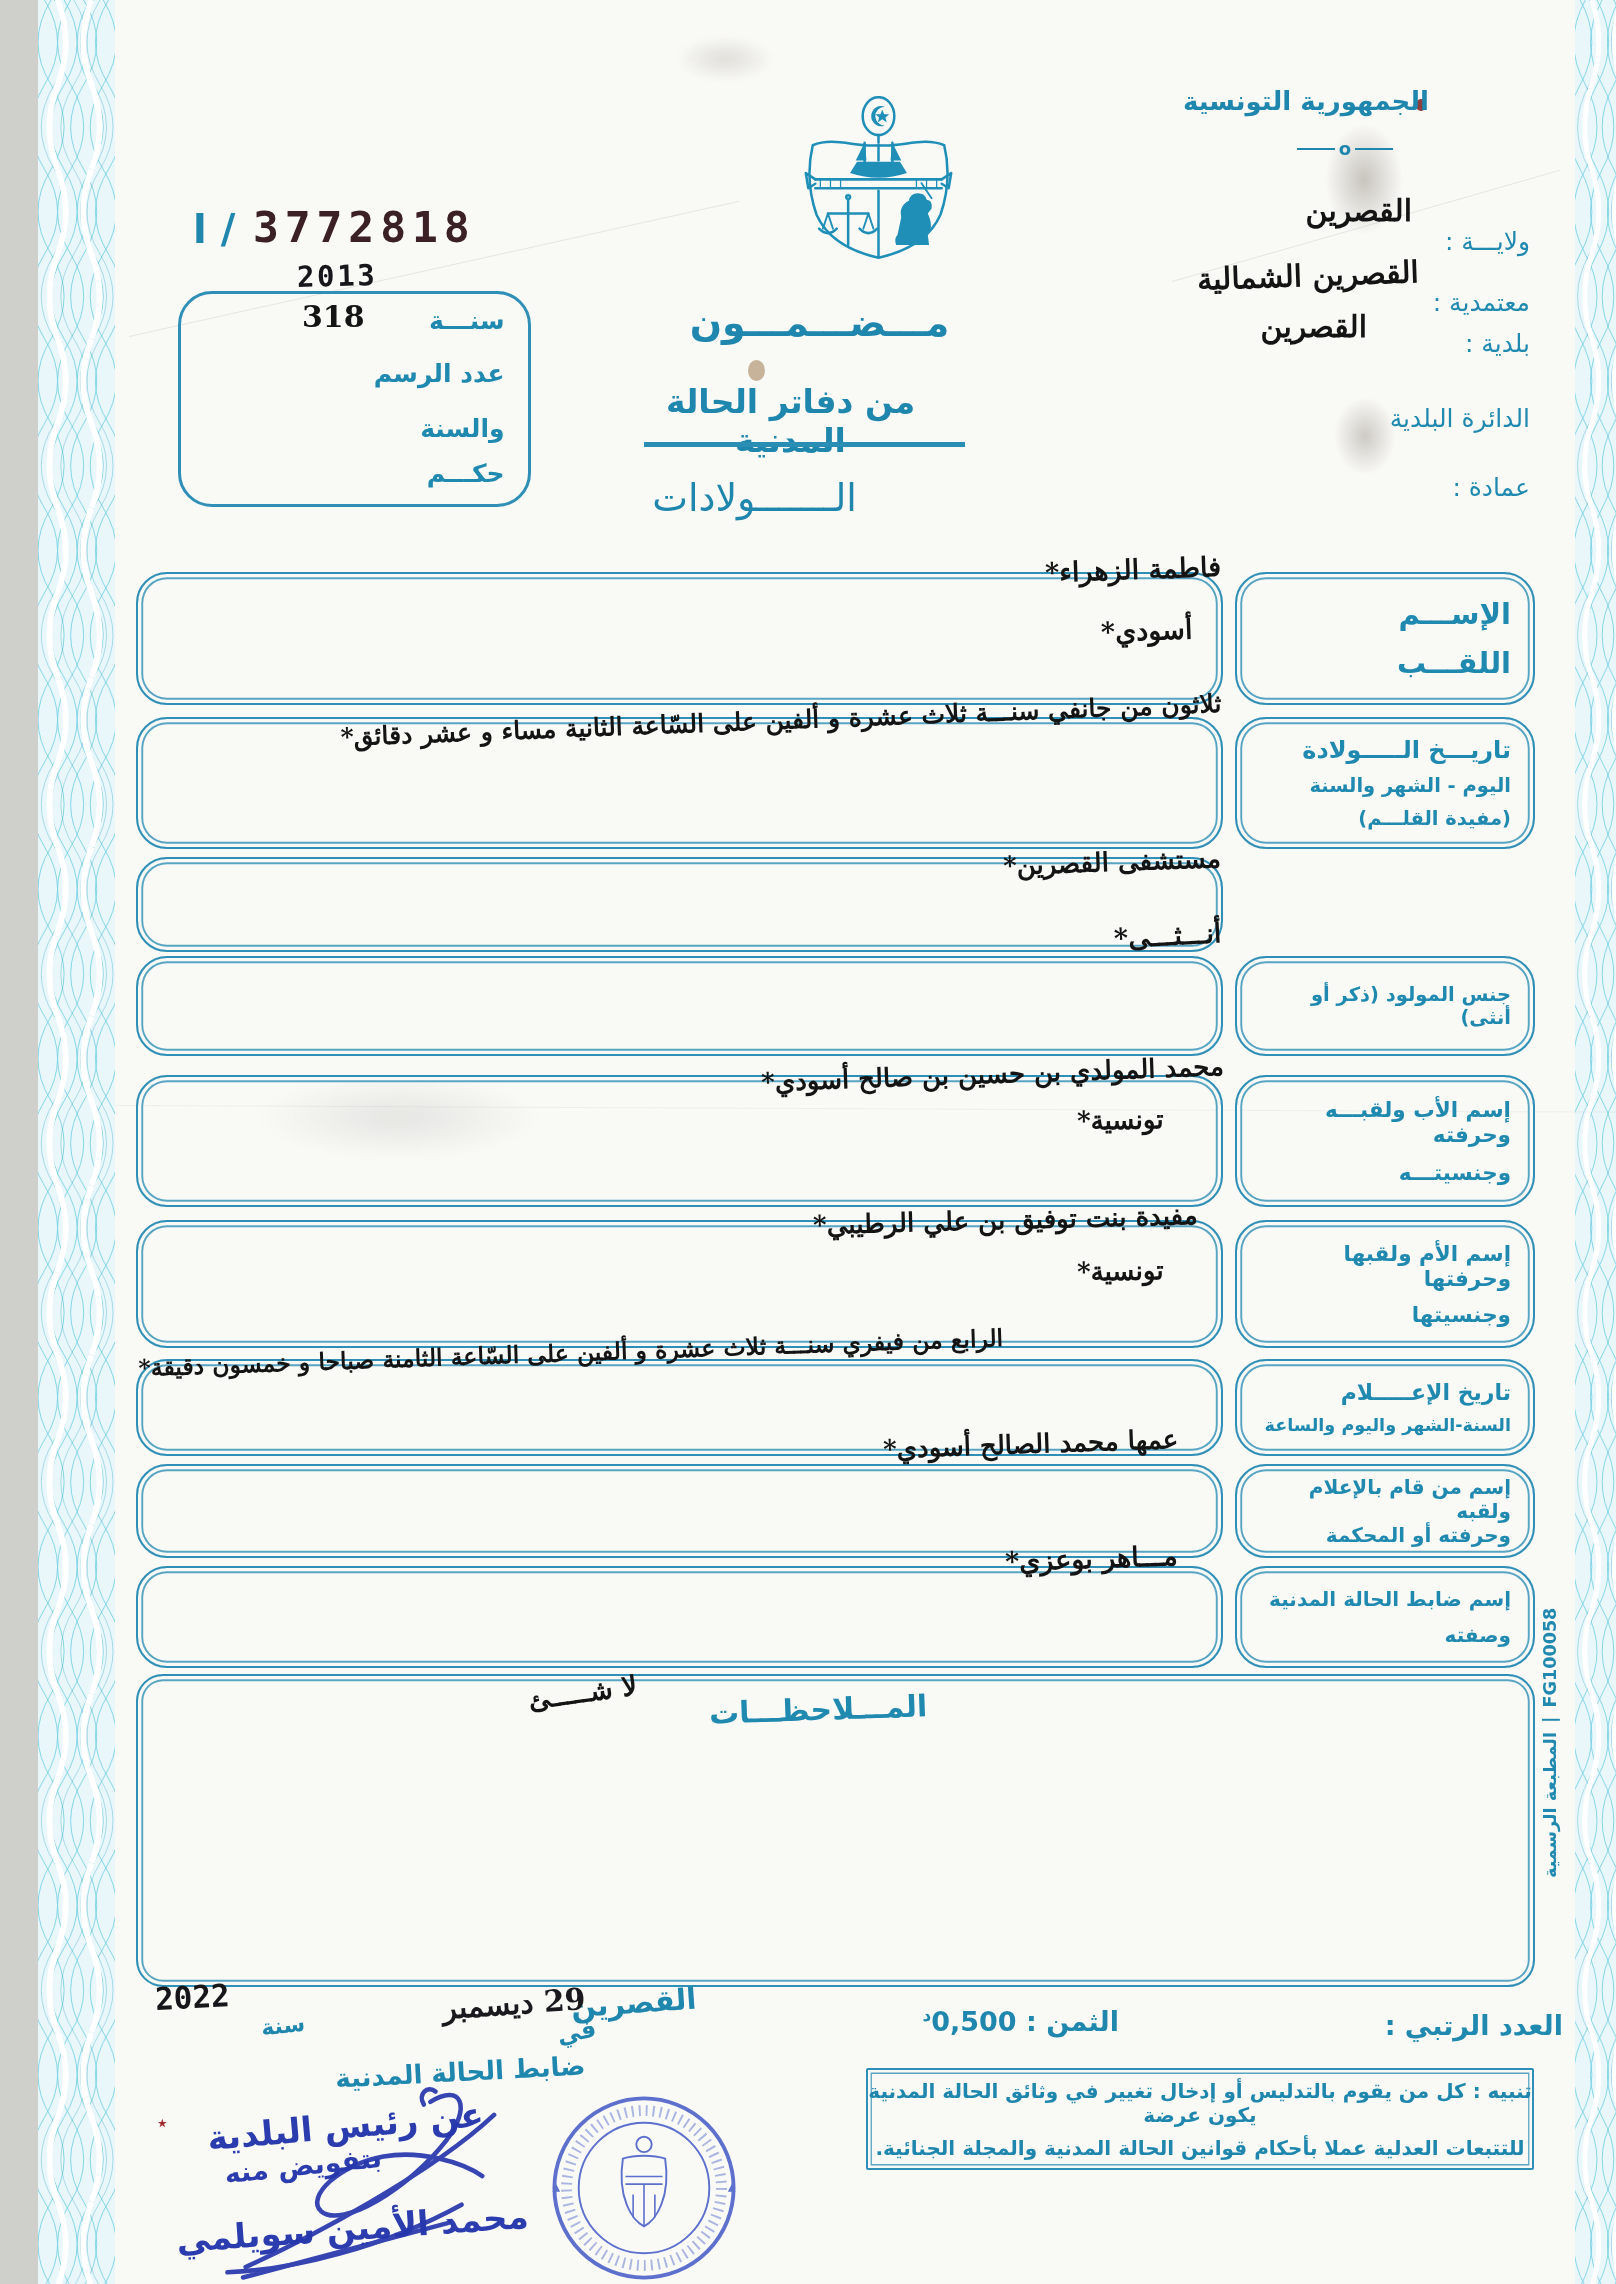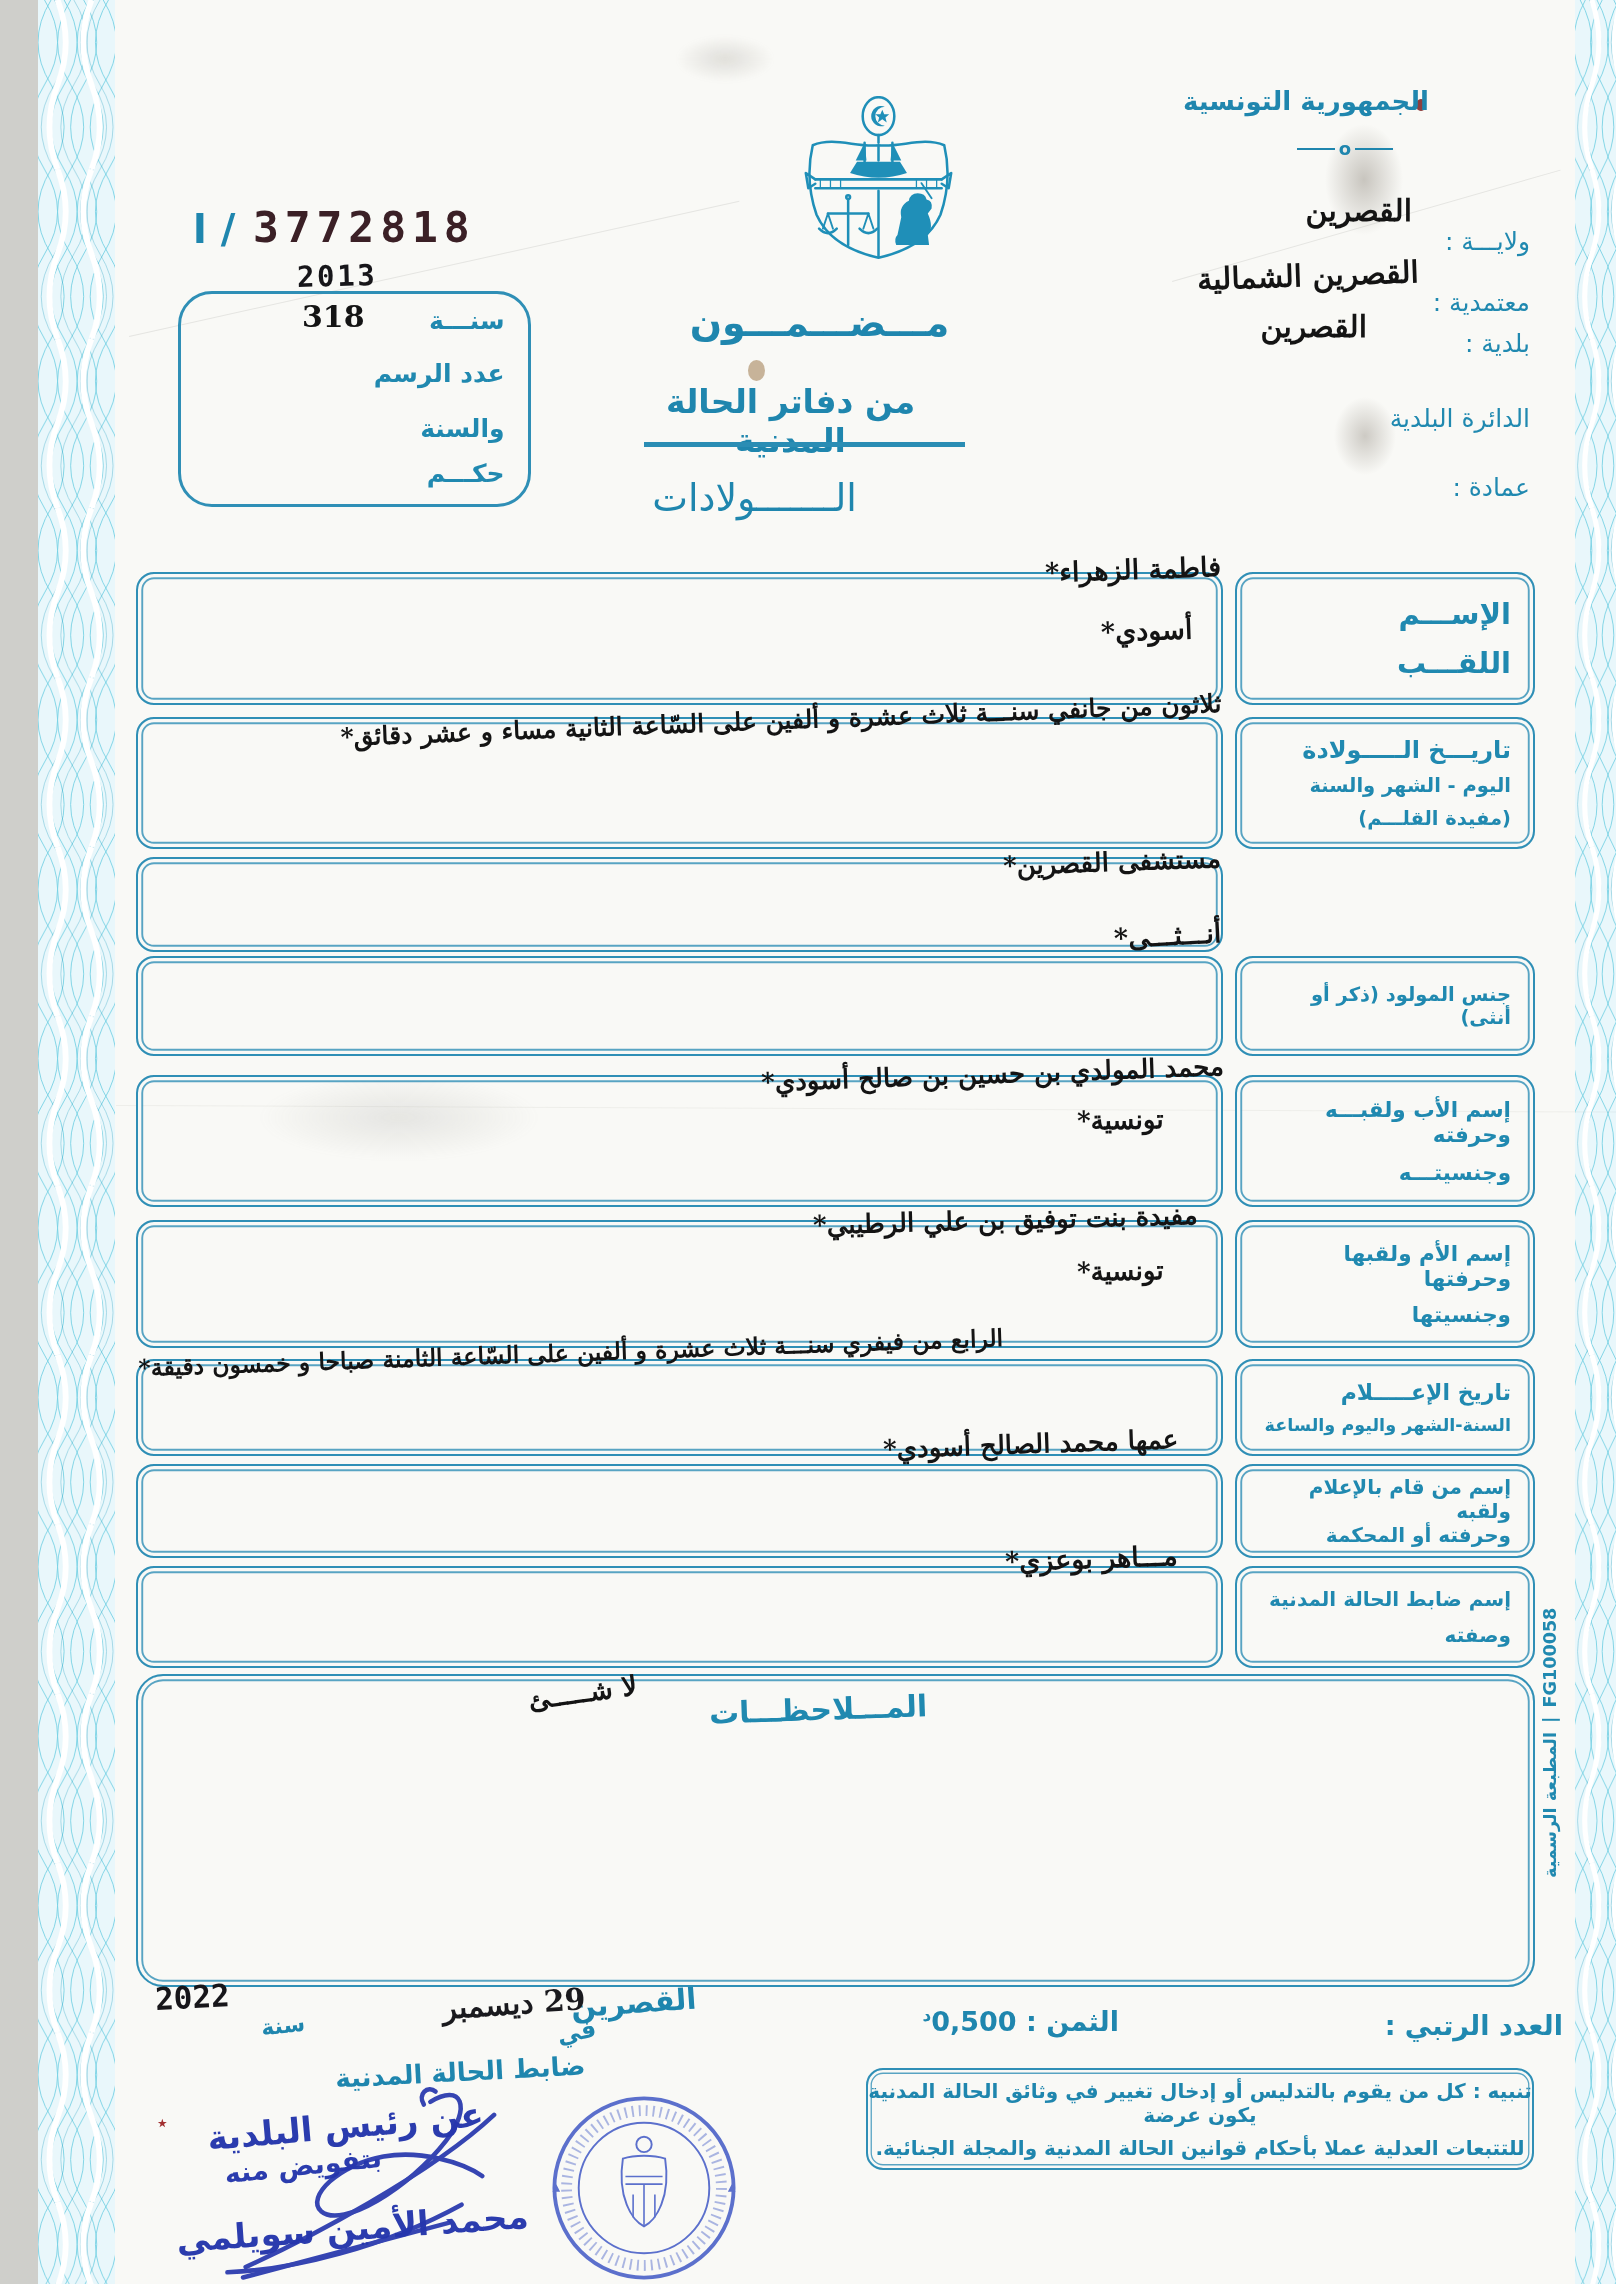--- a/index.html
+++ b/index.html
@@ -4,37 +4,37 @@
 <style>
   html,body{margin:0;padding:0;background:#cfcfcb;}
   .page{position:relative;width:1616px;height:2284px;background:#f9f9f6;overflow:hidden;
         font-family:"DejaVu Sans",sans-serif;margin-left:38px;}
   .abs{position:absolute;}
   .rtl{direction:rtl;unicode-bidi:isolate;}
   .blue{color:#1f86ae;}
   .lab{color:#2089b0;}
   .val{position:absolute;color:#141414;font-weight:700;font-family:"DejaVu Serif",serif;
        white-space:nowrap;direction:rtl;unicode-bidi:isolate;}
-  .fbox{position:absolute;border:2px solid #2f8fb6;border-radius:18px;
+  .fbox{position:absolute;border:2px solid #2f8fb6;border-radius:31px;
         box-shadow:inset 0 0 0 3.3px #f9f9f6,inset 0 0 0 5.2px rgba(47,143,182,.8);}
   .vcol{left:98px;width:1083px;}
   .lcol{left:1197px;width:296px;}
   .lbox-inner{position:absolute;inset:0;display:flex;flex-direction:column;
         justify-content:space-evenly;padding:7.8px 22px;direction:rtl;text-align:right;}
   .lbox-inner .lab{font-weight:700;}
   .regbox{position:absolute;left:140px;top:291px;width:347px;height:210px;
         border:3.9px solid #2f8fb6;border-radius:34px;}
   .stamp-ink{color:#2b3cae;}
   .serial-ink{color:#3b2026;}
   .mono{font-family:"DejaVu Sans Mono",monospace;}
   .serif{font-family:"DejaVu Serif",serif;}
   .stain{position:absolute;pointer-events:none;}
   .crease{position:absolute;height:1.3px;background:rgba(110,110,105,.14);transform-origin:left top;}
   .noticebox{position:absolute;left:828px;top:2068px;width:664px;height:98px;
-        border:2px solid #2f8fb6;border-radius:17px;
+        border:2px solid #2f8fb6;border-radius:2px;
         box-shadow:inset 0 0 0 2.6px #f9f9f6,inset 0 0 0 3.9px rgba(47,143,182,.8);
         display:flex;flex-direction:column;justify-content:center;gap:9px;
         text-align:center;direction:rtl;}
   .noticebox span{color:#1f86ae;font-weight:700;font-size:20px;}
   .divider{position:absolute;right:261px;top:138px;display:flex;align-items:center;gap:3.9px;color:#1f86ae;}
   .divider .dline{display:inline-block;width:38px;height:2px;background:#1f86ae;}
   .edge-dark{position:absolute;top:0;right:0;width:15.6px;height:2284px;
       background:
         repeating-linear-gradient(0deg, rgba(0,0,0,.35) 0 4.6px, rgba(50,80,100,.18) 4.6px 7.8px, rgba(0,0,0,.3) 7.8px 13.7px),
         linear-gradient(90deg, rgba(16,30,40,0), rgba(16,30,40,.8) 35%, #0f1d27 75%);}

